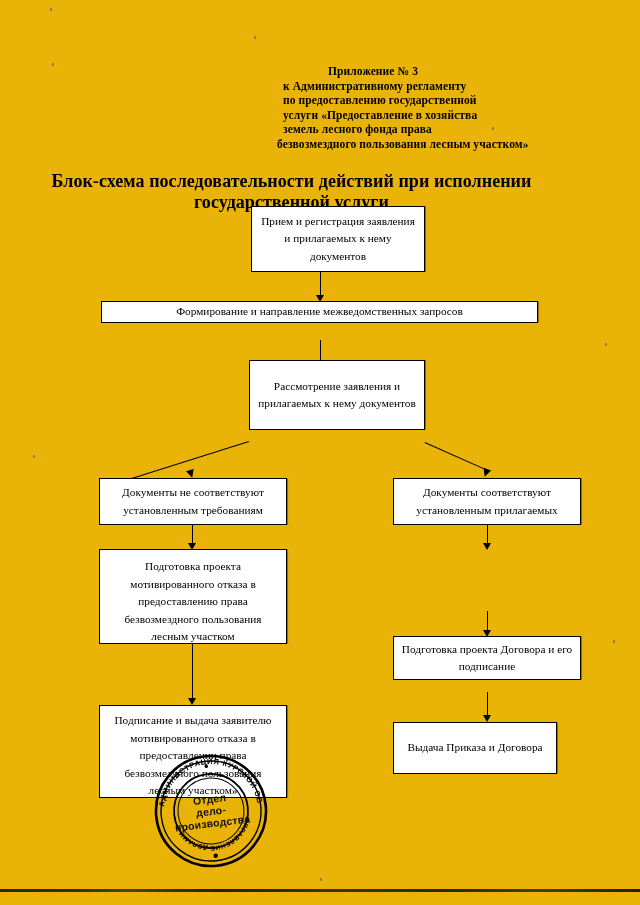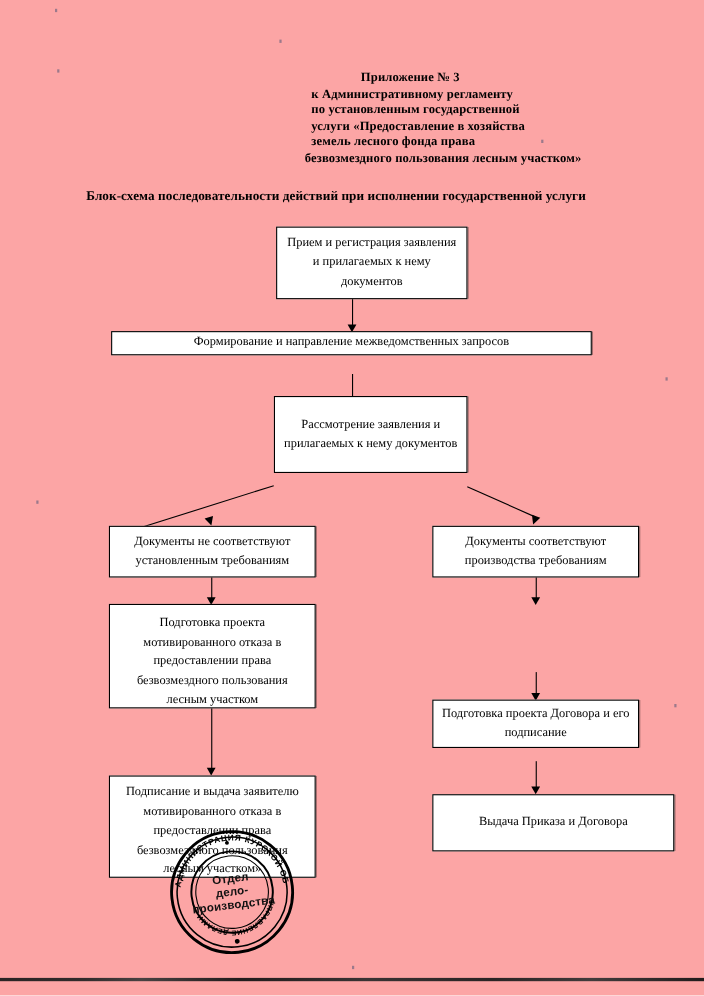--- a/index.html
+++ b/index.html
@@ -8,45 +8,45 @@
     background: #ffffff;
   }
   body {
     font-family: "Liberation Serif", "DejaVu Serif", serif;
     color: #000000;
   }
   #page {
     position: relative;
     width: 640px;
     height: 905px;
-    background: #fca5a5;
+    background: #eab308;
     overflow: hidden;
   }
 
   
   .header-block {
     position: absolute;
     left: 283px;
     top: 64px;
     width: 330px;
     font-size: 11.5px;
     line-height: 14.6px;
     font-weight: bold;
     letter-spacing: 0.1px;
   }
   .header-line { white-space: nowrap; }
   .header-line.centered { text-align: center; width: 180px; }
 
   .doc-title {
     position: absolute;
-    left: 14px;
+    left: 0px;
     top: 171px;
     width: 583px;
     text-align: center;
-    font-size: 12px;
+    font-size: 18px;
     font-weight: bold;
     letter-spacing: 0.05px;
   }
 
   
   .box {
     position: absolute;
     box-sizing: border-box;
     border: 1.3px solid #000;
     background: #ffffff;
@@ -149,21 +149,21 @@
   <div class="speck" style="left:52px; top:63px;"></div>
   <div class="speck" style="left:492px; top:127px;"></div>
   <div class="speck" style="left:605px; top:343px;"></div>
   <div class="speck" style="left:33px; top:455px;"></div>
   <div class="speck" style="left:613px; top:640px;"></div>
   <div class="speck" style="left:320px; top:878px;"></div>
 
   <div class="header-block">
     <div class="header-line centered">Приложение № 3</div>
     <div class="header-line">к Административному регламенту</div>
-    <div class="header-line">по  установленным государственной</div>
+    <div class="header-line">по  предоставлению государственной</div>
     <div class="header-line">услуги «Предоставление в хозяйства</div>
     <div class="header-line">земель лесного фонда права</div>
     <div class="header-line" style="margin-left:-6px;">безвозмездного пользования лесным участком»</div>
   </div>
 
   <div class="doc-title">Блок-схема последовательности действий при исполнении государственной услуги</div>
 
   <div class="box shadow-r" style="left:251px; top:206px; width:174px; height:66px;">
     <span class="txt">Прием и регистрация заявления и прилагаемых к нему документов</span>
   </div>
@@ -186,52 +186,52 @@
   <div class="diag-head" style="left:187px; top:470px; transform: rotate(-17deg);"></div>
 
   <div class="diag" style="left:425px; top:442px; width:68px; transform: rotate(24deg);"></div>
   <div class="diag-head" style="left:482px; top:469px; transform: rotate(20deg);"></div>
 
   <div class="box shadow-r" style="left:99px; top:478px; width:188px; height:47px;">
     <span class="txt">Документы не соответствуют установленным требованиям</span>
   </div>
 
   <div class="box shadow-r" style="left:393px; top:478px; width:188px; height:47px;">
-    <span class="txt">Документы соответствуют производства требованиям</span>
+    <span class="txt">Документы соответствуют установленным прилагаемых</span>
   </div>
 
   <div class="vline" style="left:192px; top:525px; height:22px;"></div>
   <div class="arrowhead" style="left:188px; top:543px;"></div>
 
   <div class="vline" style="left:487px; top:525px; height:22px;"></div>
   <div class="arrowhead" style="left:483px; top:543px;"></div>
 
   <div class="box shadow-r" style="left:99px; top:549px; width:188px; height:95px; align-items:flex-start; padding-top:8px;">
-    <span class="txt">Подготовка проекта мотивированного отказа в предоставлении права безвозмездного пользования лесным участком</span>
+    <span class="txt">Подготовка проекта мотивированного отказа в предоставлению права безвозмездного пользования лесным участком</span>
   </div>
 
 
   <div class="vline" style="left:487px; top:611px; height:23px;"></div>
   <div class="arrowhead" style="left:483px; top:630px;"></div>
 
   <div class="box shadow-r" style="left:393px; top:636px; width:188px; height:44px;">
     <span class="txt">Подготовка проекта Договора и его  подписание</span>
   </div>
 
   <div class="vline" style="left:192px; top:644px; height:58px;"></div>
   <div class="arrowhead" style="left:188px; top:698px;"></div>
 
   <div class="vline" style="left:487px; top:692px; height:28px;"></div>
   <div class="arrowhead" style="left:483px; top:715px;"></div>
 
   <div class="box shadow-r" style="left:99px; top:705px; width:188px; height:93px; align-items:flex-start; padding-top:6px;">
     <span class="txt">Подписание и выдача заявителю мотивированного отказа в предоставлении права  безвозмездного пользования лесным участком»</span>
   </div>
 
-  <div class="box shadow-r" style="left:393px; top:722px; width:220px; height:52px;">
+  <div class="box shadow-r" style="left:393px; top:722px; width:164px; height:52px;">
     <span class="txt">Выдача Приказа и Договора</span>
   </div>
 
   <div class="stamp">
     <svg width="118" height="118" viewBox="0 0 118 118" xmlns="http://www.w3.org/2000/svg">
       <defs>
         <path id="outerArc" d="M 12,59 A 47,47 0 1 1 106,59" fill="none"></path>
         <path id="innerArcTop" d="M 24,59 A 35,35 0 1 1 94,59" fill="none"></path>
         <path id="innerArcBot" d="M 94,59 A 35,35 0 1 1 24,59" fill="none"></path>
       </defs>

